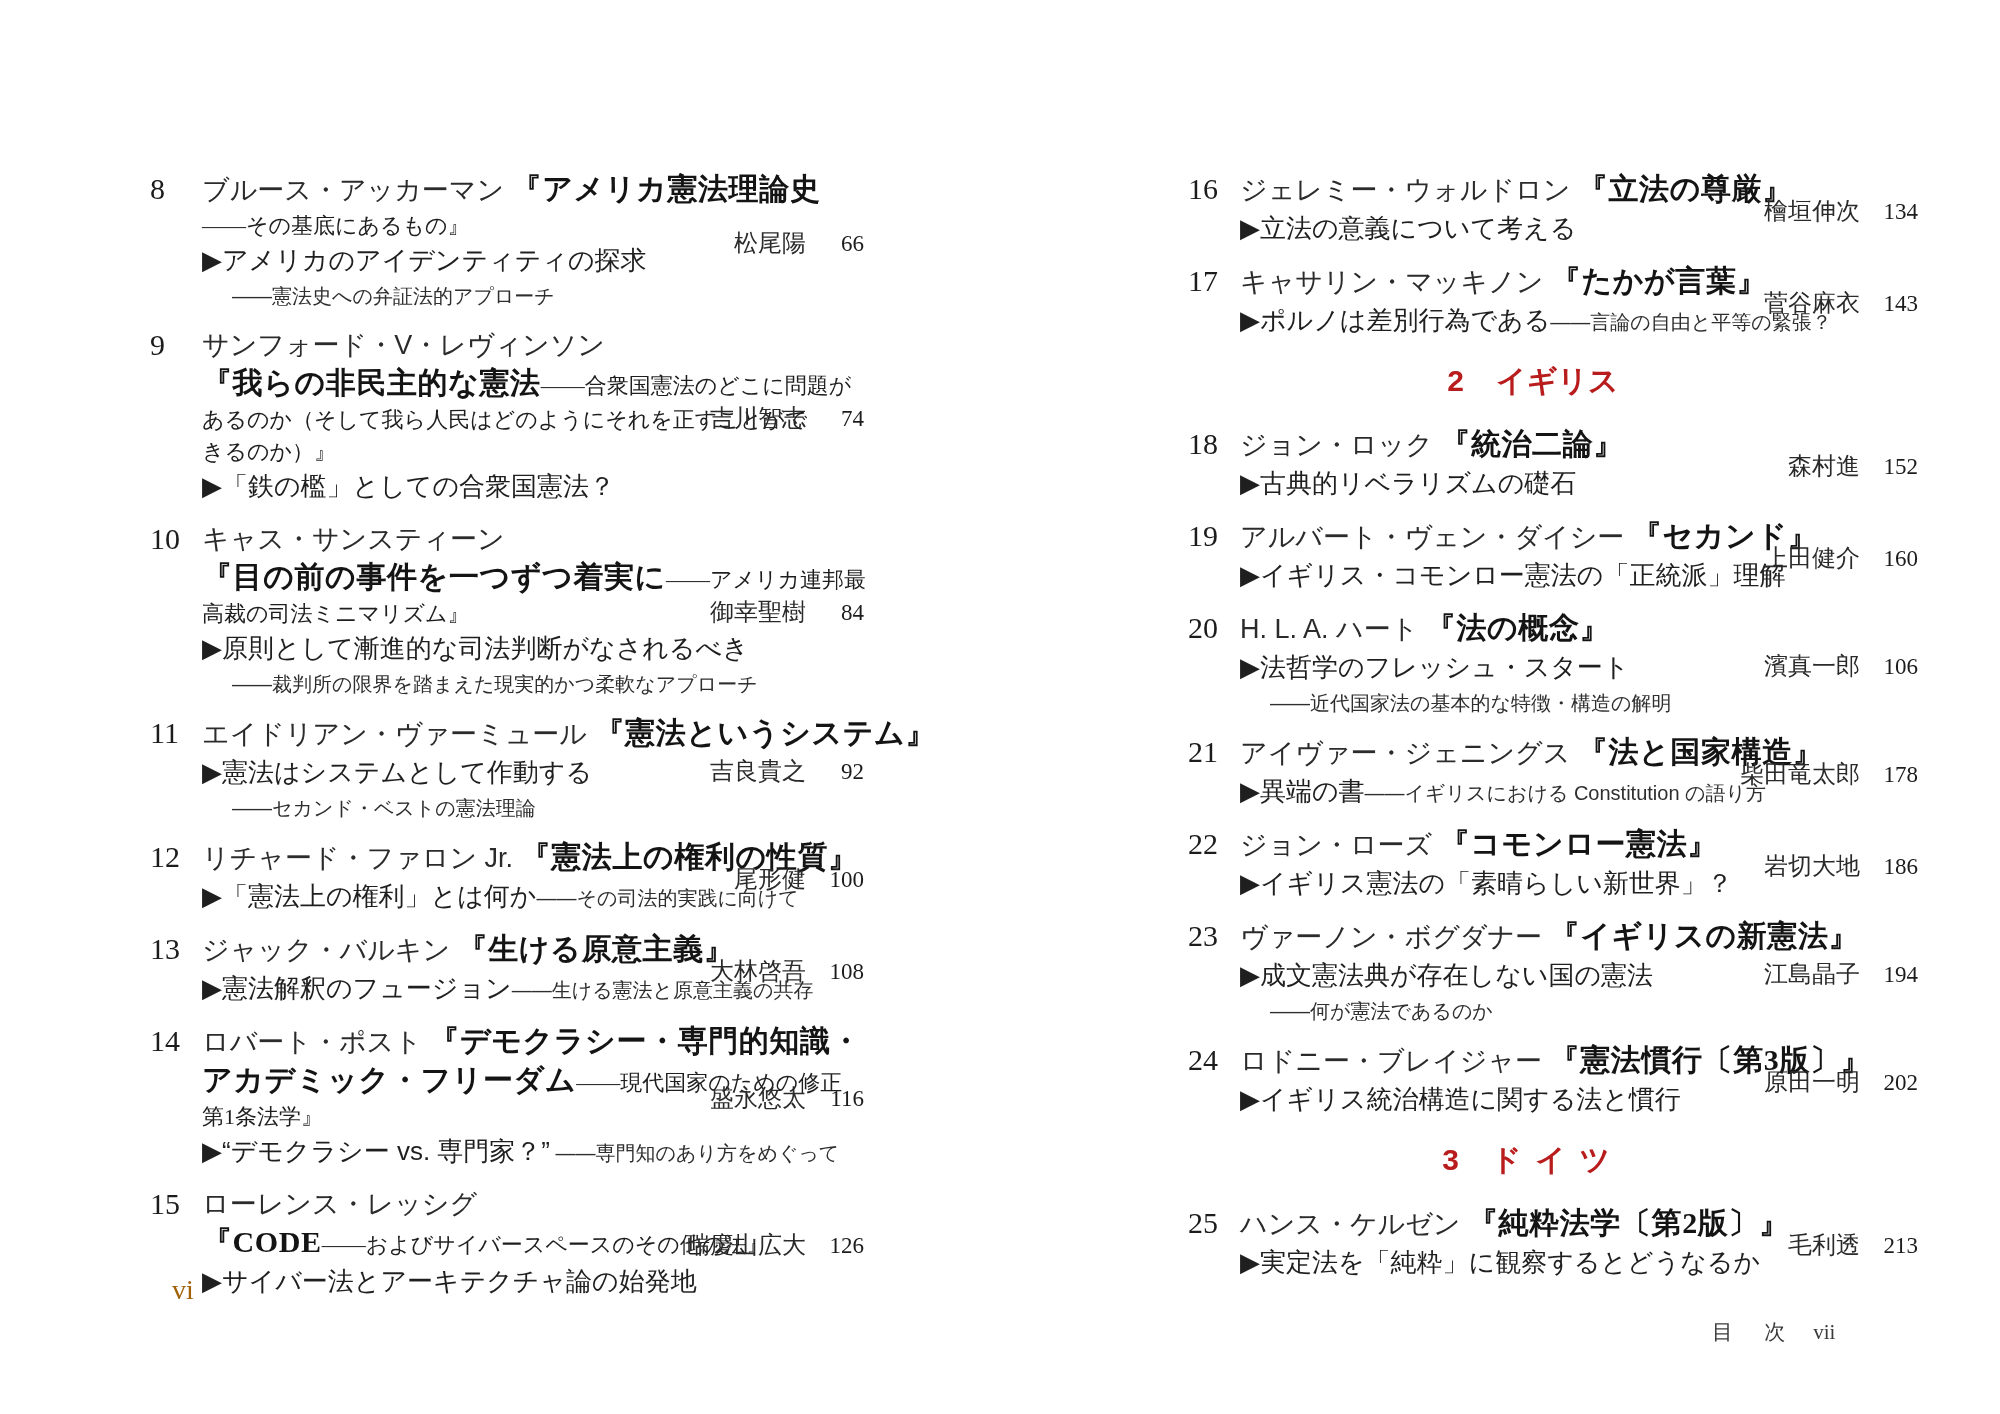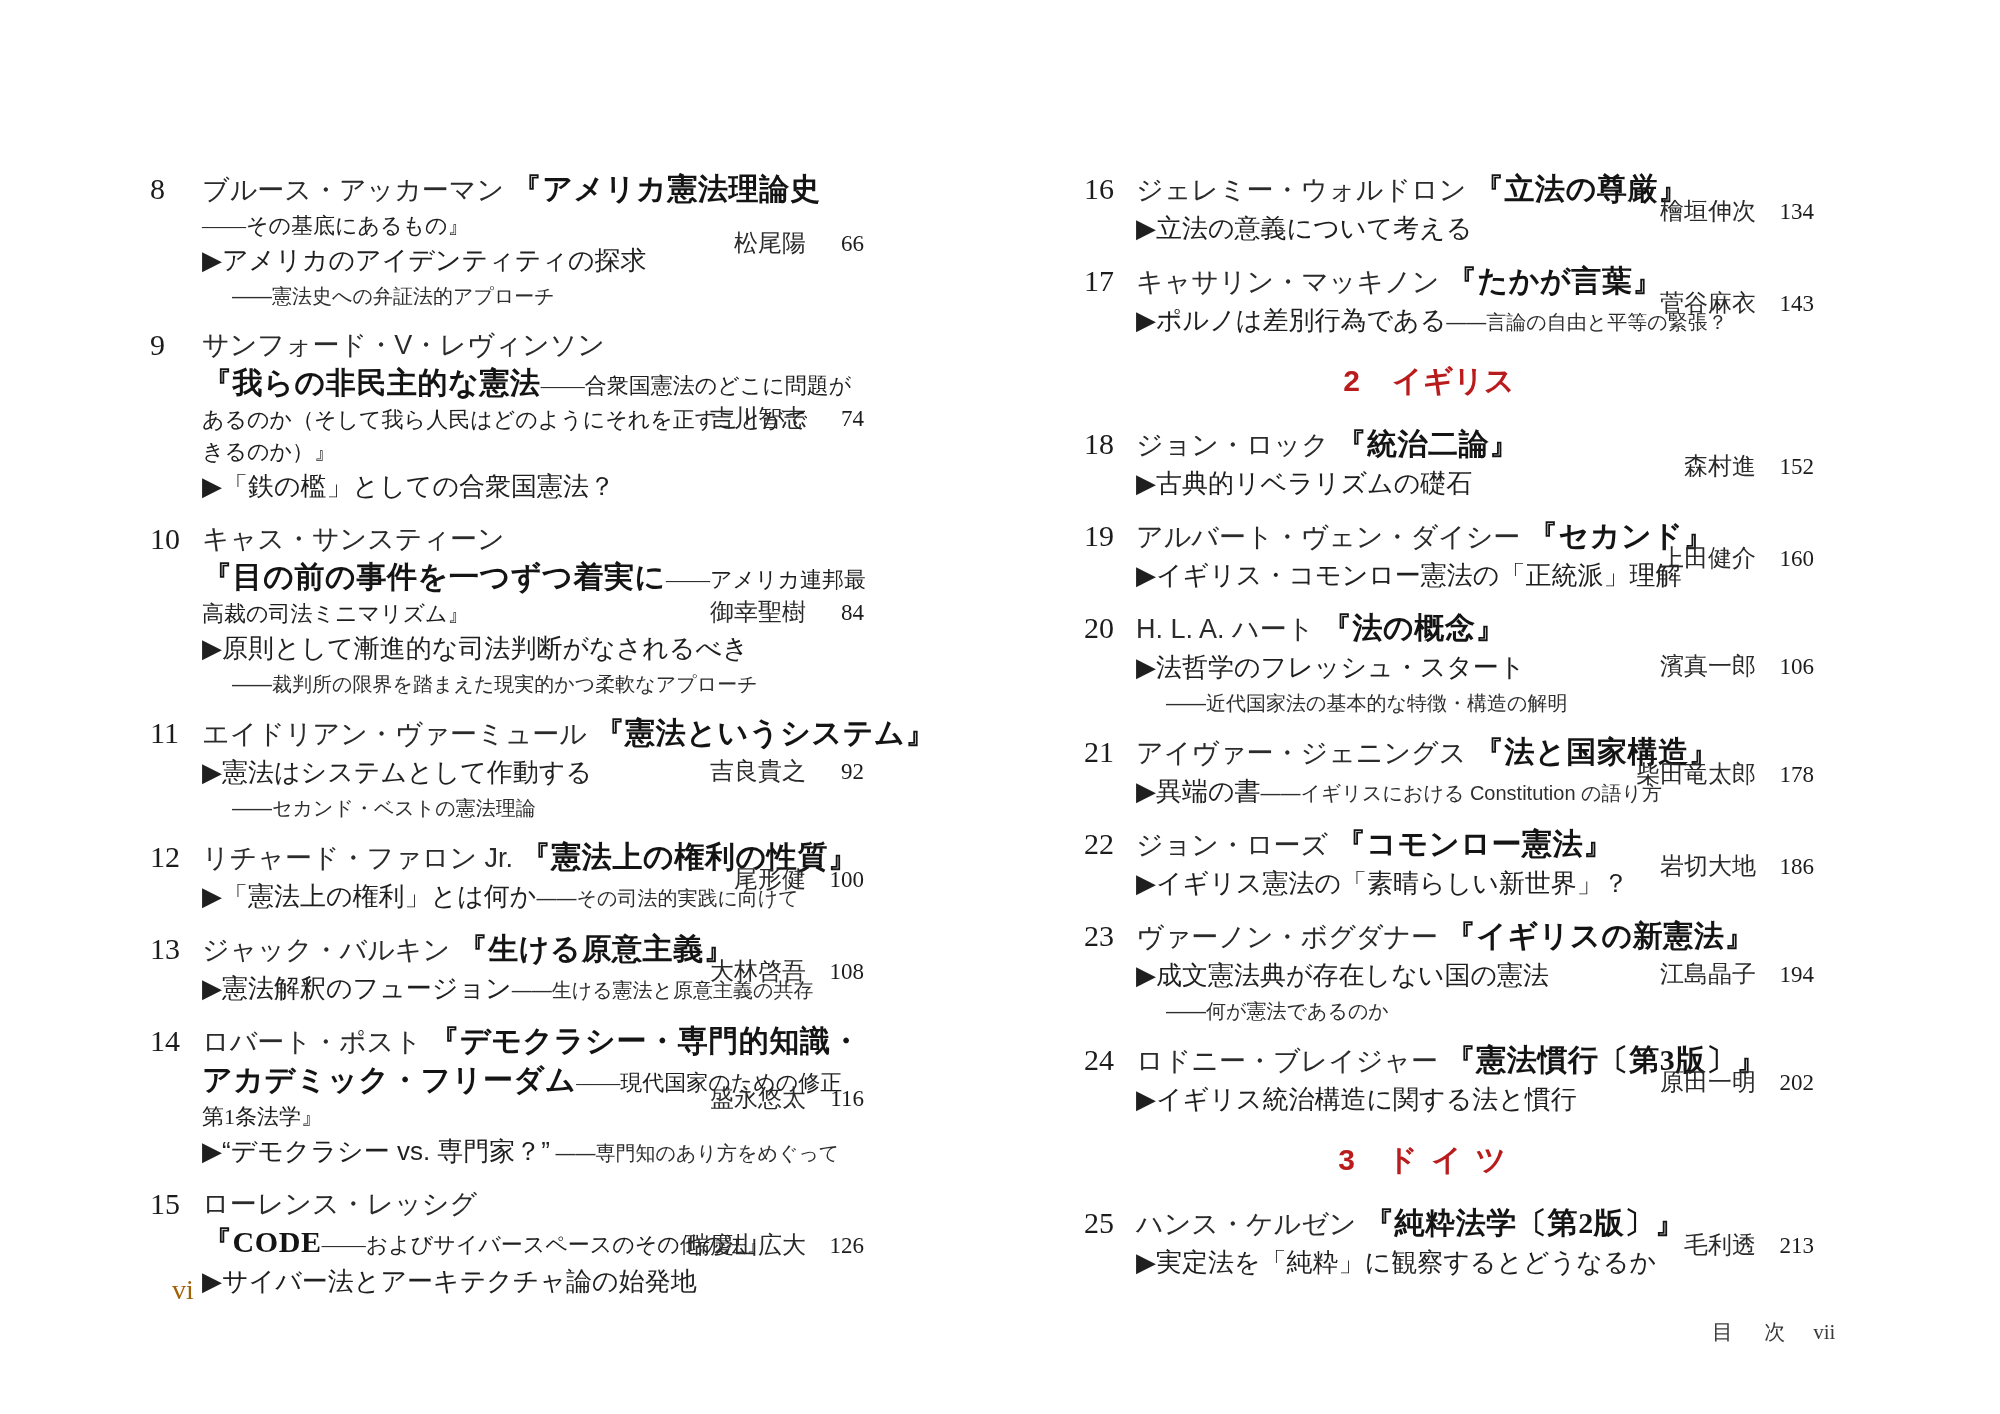--- a/index.html
+++ b/index.html
@@ -6,21 +6,21 @@
   body{
     width:2000px;height:1414px;position:relative;
     background:#ffffff;overflow:hidden;
     font-family:"Liberation Sans","DejaVu Sans",sans-serif;
     color:#222;
   }
   .spread{position:absolute;inset:0;}
   
   .page-col{position:absolute;top:172px;}
   .page-col.left{left:150px;width:714px;}
-  .page-col.right{left:1084px;width:730px;}
+  .page-col.right{left:1188px;width:730px;}
 
   
   .entry{display:flex;position:relative;margin-bottom:15px;white-space:nowrap;align-items:flex-start;}
   .num{
     flex:none;width:52px;
     font-family:"Liberation Serif","DejaVu Serif",serif;
     font-size:30px;line-height:34px;color:#1c1c1c;
   }
   .body{flex:none;}
   .line{line-height:34px;}

